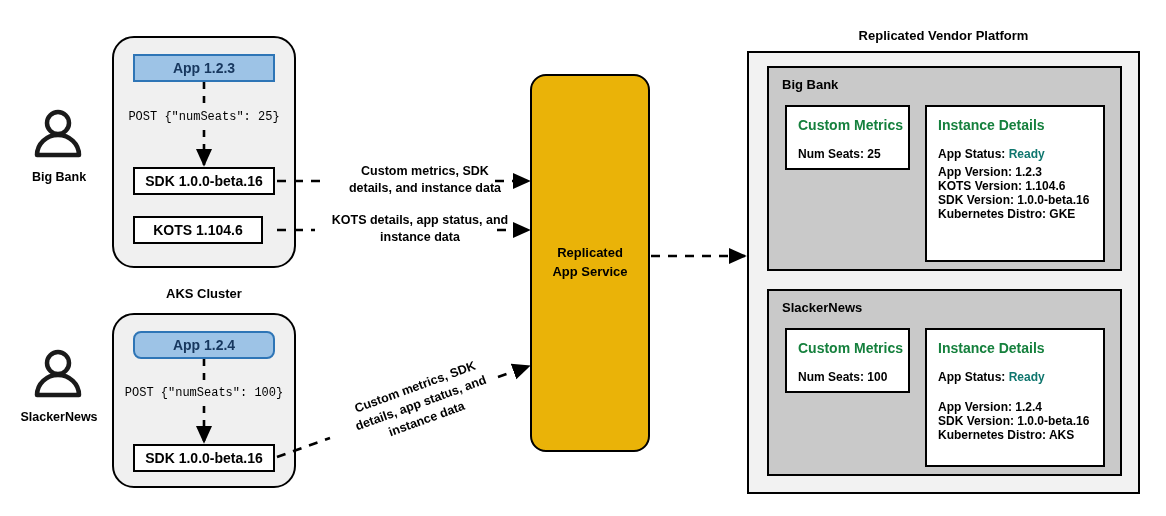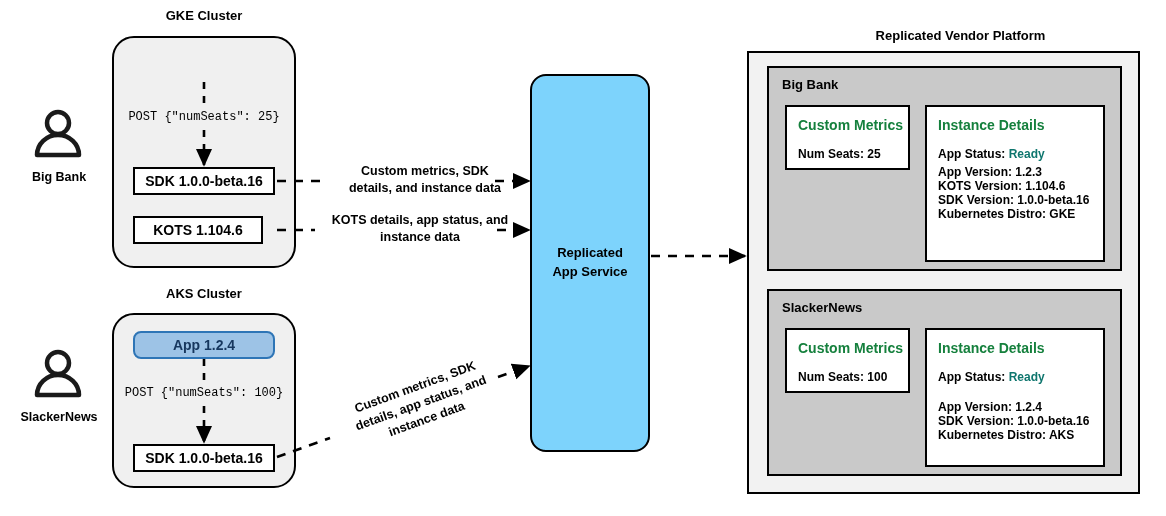--- a/index.html
+++ b/index.html
@@ -69,21 +69,21 @@
   }
   .node.app {
     background: #9dc3e6;
     border-color: #2e75b6;
     color: #17375e;
   }
 
   
   .service {
     box-sizing: border-box;
-    background: #7dd3fc;
+    background: #eab308;
     border: 2.5px solid #000000;
     border-radius: 16px;
     display: flex;
     align-items: center;
     justify-content: center;
     text-align: center;
     font-size: 13px;
     font-weight: bold;
     line-height: 1.45;
     color: #000000;
@@ -161,24 +161,24 @@
   <div class="abs actor-label" style="left:0px; top:170px; width:118px;">Big Bank</div>
 
   <div class="abs person-icon" style="left:30px; top:348px;">
     <svg width="56" height="56" viewBox="0 0 56 56">
       <circle cx="28" cy="15" r="11" fill="none" stroke="#1a1a1a" stroke-width="4.5"></circle>
       <path d="M7 47 A21 20 0 0 1 49 47 Z" fill="none" stroke="#1a1a1a" stroke-width="4.5" stroke-linejoin="round"></path>
     </svg>
   </div>
   <div class="abs actor-label" style="left:0px; top:410px; width:118px;">SlackerNews</div>
 
-  <div class="abs title" style="left:112px; top:8px; width:184px;">GKE Cluster</div>
 
   <div class="abs cluster" style="left:112px; top:36px; width:184px; height:232px;"></div>
 
+  <div class="abs node app" style="left:133px; top:54px; width:142px; height:28px;">App 1.2.3</div>
 
   <div class="abs mono" style="left:112px; top:110px; width:184px;">POST {"numSeats": 25}</div>
 
   <div class="abs node" style="left:133px; top:167px; width:142px; height:28px;">SDK 1.0.0-beta.16</div>
 
   <div class="abs node" style="left:133px; top:216px; width:130px; height:28px;">KOTS 1.104.6</div>
 
   <div class="abs title" style="left:112px; top:286px; width:184px;">AKS Cluster</div>
 
   <div class="abs cluster" style="left:112px; top:313px; width:184px; height:175px;"></div>
@@ -205,21 +205,21 @@
     <div>KOTS details, app status, and</div>
     <div>instance data</div>
   </div>
 
   <div class="abs edge-label rot" style="left:327px; top:378px; width:188px;">
     <div>Custom metrics, SDK</div>
     <div>details, app status, and</div>
     <div>instance data</div>
   </div>
 
-  <div class="abs title" style="left:764px; top:28px; width:393px;">Replicated Vendor Platform</div>
+  <div class="abs title" style="left:747px; top:28px; width:393px;">Replicated Vendor Platform</div>
 
   <div class="abs platform-outer" style="left:747px; top:51px; width:393px; height:443px;"></div>
 
   <div class="abs tenant" style="left:767px; top:66px; width:355px; height:205px;"></div>
   <div class="abs tenant-title" style="left:782px; top:77px;">Big Bank</div>
 
   <div class="abs card" style="left:785px; top:105px; width:125px; height:65px;">
     <div class="card-title" style="margin:10px 0 0 11px;">Custom Metrics</div>
     <div class="card-line" style="margin:14px 0 0 11px;">Num Seats: 25</div>
   </div>

